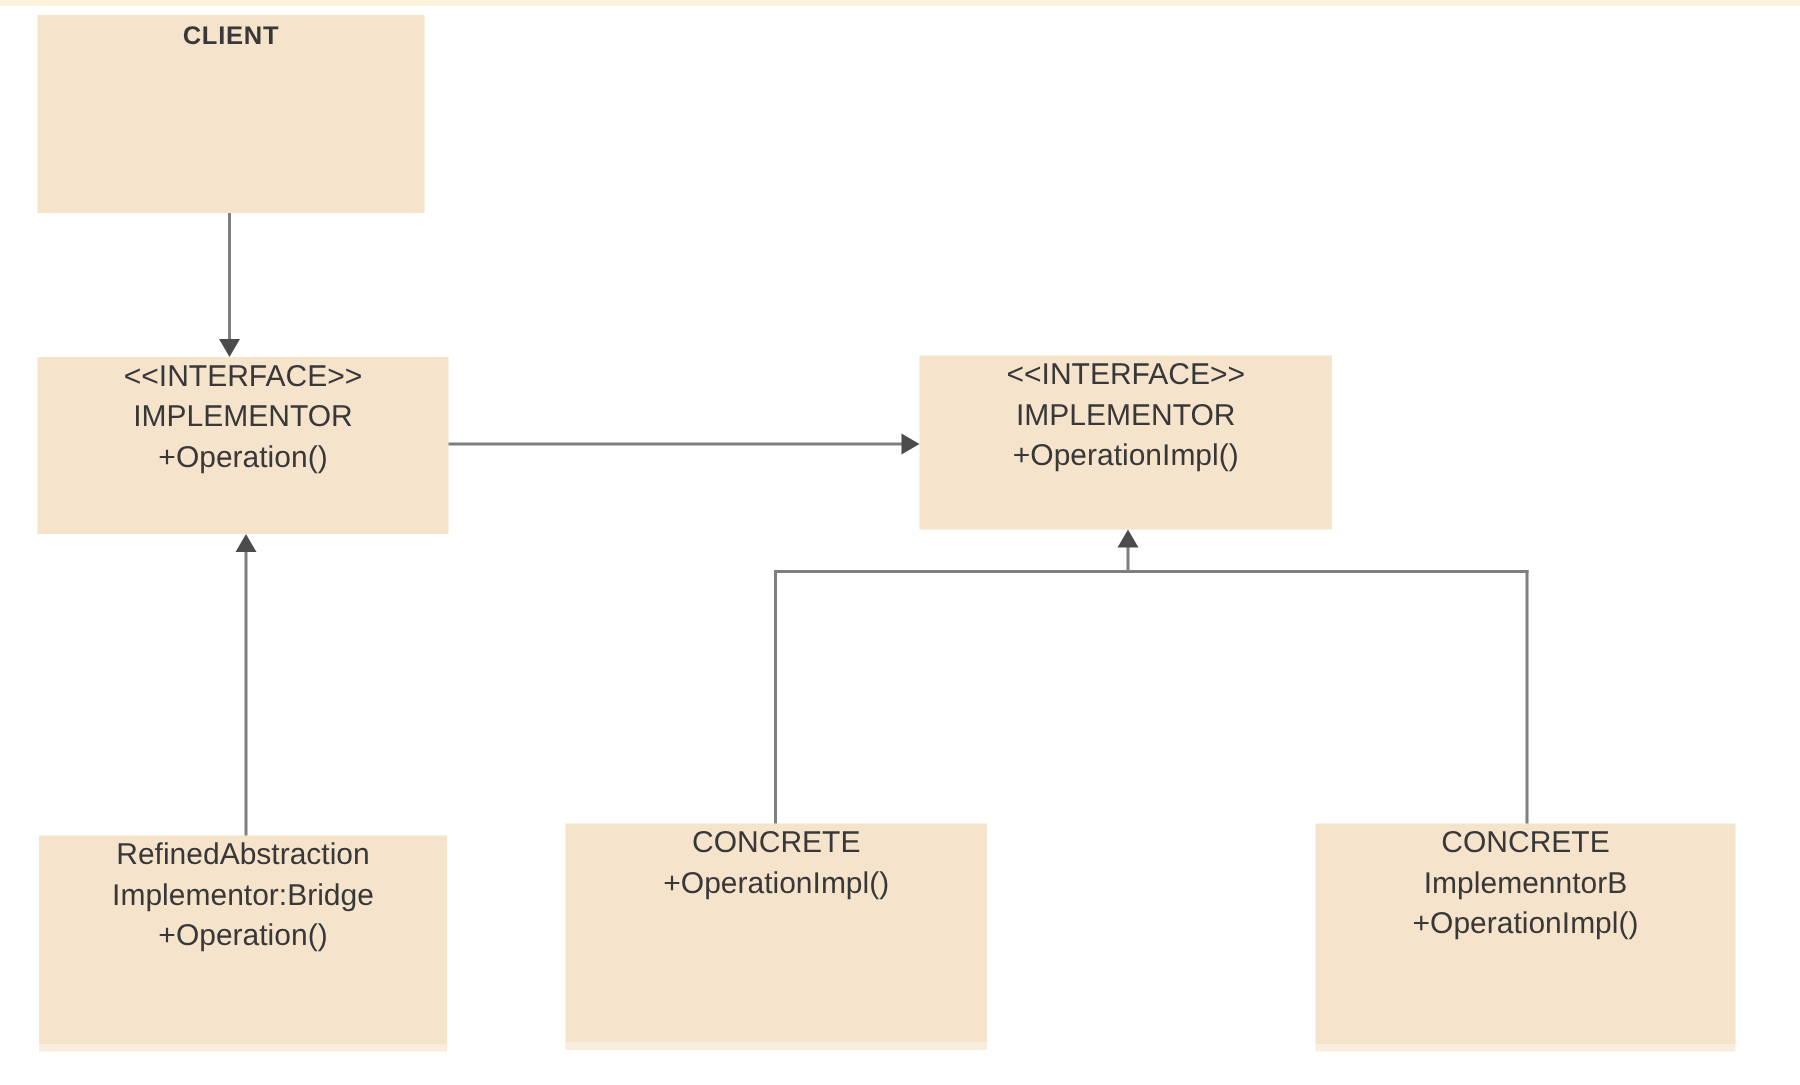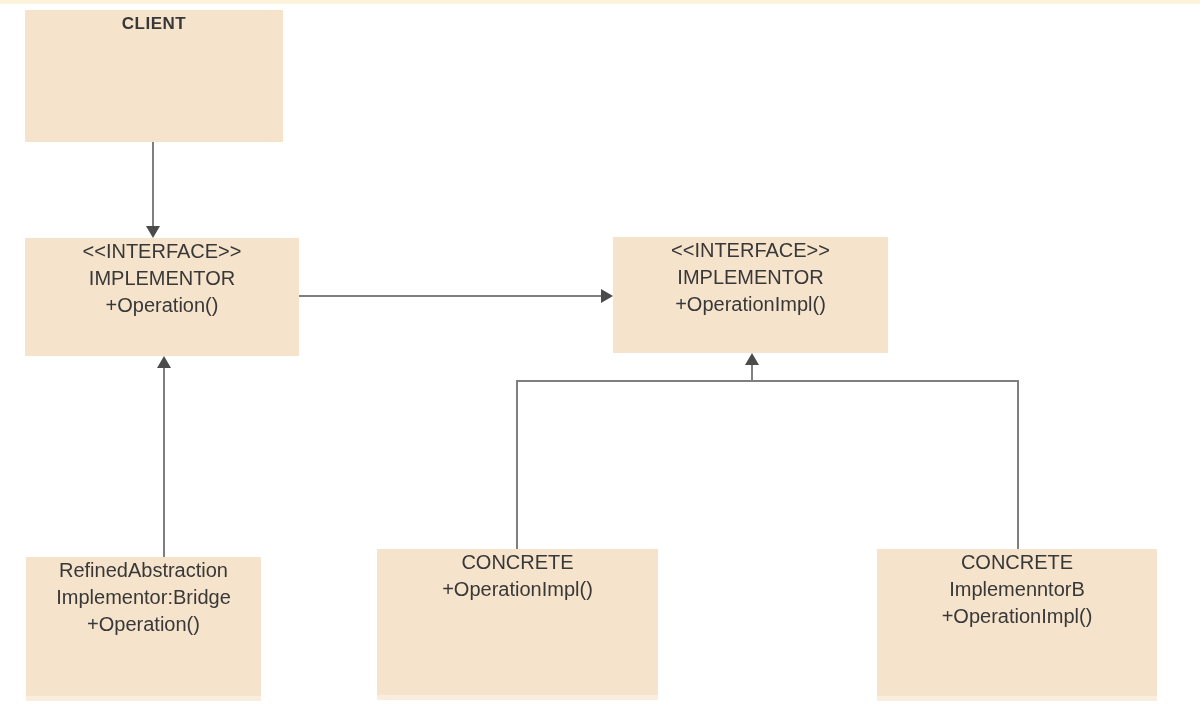--- a/index.html
+++ b/index.html
@@ -95,21 +95,21 @@
     <span>IMPLEMENTOR</span>
     <span>+Operation()</span>
   </div>
 
   <div class="box" style="left:613px; top:237px; width:275px; height:116px;">
     <span>&lt;&lt;INTERFACE&gt;&gt;</span>
     <span>IMPLEMENTOR</span>
     <span>+OperationImpl()</span>
   </div>
 
-  <div class="box faded-bottom" style="left:26px; top:557px; width:235px; height:139px;">
+  <div class="box faded-bottom" style="left:26px; top:557px; width:272px; height:139px;">
     <span>RefinedAbstraction</span>
     <span>Implementor:Bridge</span>
     <span>+Operation()</span>
   </div>
 
   <div class="box faded-bottom" style="left:377px; top:549px; width:281px; height:146px;">
     <span>CONCRETE</span>
     <span>+OperationImpl()</span>
   </div>
 

